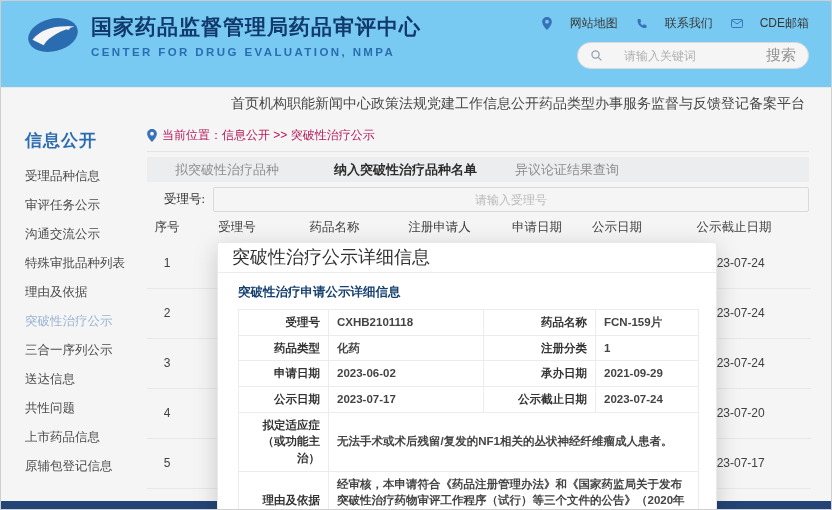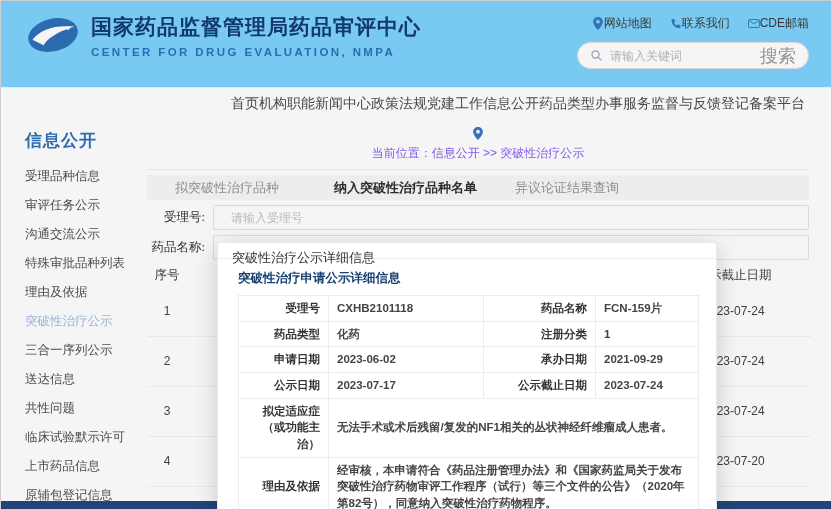--- a/index.html
+++ b/index.html
@@ -10,54 +10,54 @@
     border:1px solid #cfcfcf;
   }
   
   .site-header { height:86px; display:flex; justify-content:space-between; padding:12px 22px 0 24px; background:#7dd3fc; }
   .brand { display:flex; align-items:flex-start; }
   .logo { width:56px; height:44px; margin-right:10px; flex:none; }
   .site-title { font-size:21px; font-weight:bold; color:#123c72; letter-spacing:1px; white-space:nowrap; }
   .site-subtitle { font-size:11.5px; font-weight:bold; color:#2d71b8; letter-spacing:2.4px; margin-top:5px; white-space:nowrap; }
   .header-right { display:flex; flex-direction:column; align-items:flex-end; }
   .quick-links { display:flex; gap:18px; margin-top:2px; }
-  .quick-link { display:flex; align-items:center; gap:0; font-size:12px; color:#3b3b3b; text-decoration:none; cursor:pointer; }
+  .quick-link { display:flex; align-items:center; gap:17px; font-size:12px; color:#3b3b3b; text-decoration:none; cursor:pointer; }
   .ql-icon { width:12px; height:13px; }
   .search-box { margin-top:10px; width:232px; height:27px; border:1px solid #e2e2e2; border-radius:14px; display:flex; align-items:center; padding:0 12px; background:#fff; }
   .search-box svg { width:13px; height:13px; flex:none; }
-  .search-input { flex:1; border:none; outline:none; font-size:12px; color:#333; margin-left:7px; background:transparent; min-width:0; }
+  .search-input { flex:1; border:none; outline:none; font-size:12px; color:#333; margin-left:21px; background:transparent; min-width:0; }
   .search-input::placeholder { color:#b9b9b9; }
-  .search-btn { font-size:18px; color:#9b9b9b; cursor:pointer; flex:none; }
+  .search-btn { font-size:15px; color:#9b9b9b; cursor:pointer; flex:none; }
   
   .main-nav { display:flex; justify-content:flex-end; align-items:center; height:32px; padding:0 26px 0 24px; border-top:1px solid #f3f3f3; }
   .nav-item { font-size:14px; color:#4c4c4c; text-decoration:none; cursor:pointer; white-space:nowrap; }
   
   .content { display:flex; height:384px; }
   .sidebar { width:130px; flex:none; padding:10px 0 0 24px; }
   .sidebar-title { font-size:17px; font-weight:bold; color:#2d71b8; letter-spacing:1px; }
   .sidebar-list { list-style:none; margin-top:10px; }
   .side-item { height:29px; display:flex; align-items:center; font-size:12.5px; color:#4f4f4f; cursor:pointer; white-space:nowrap; }
   .side-item.active { color:#a0bbdc; }
   .main { flex:1; min-width:0; padding:8px 22px 0 16px; }
-  .breadcrumb { display:flex; align-items:center; gap:5px; font-size:12px; color:#8b5cf6; padding-bottom:7px; border-bottom:1px solid #ededed;flex-direction:column; }
+  .breadcrumb { display:flex; align-items:center; gap:5px; font-size:12px; color:#be185d; padding-bottom:7px; border-bottom:1px solid #ededed; }
   .breadcrumb svg { width:10px; height:13px; flex:none; }
   .tabs { display:flex; align-items:center; gap:38px; height:25px; margin-top:5px; background:#f6f7f9; padding:0 28px; }
   .tab { font-size:13px; color:#949494; cursor:pointer; white-space:nowrap; }
   .tab.active { color:#2f2f2f; font-weight:bold;margin-left:17px; }
   .form-row { display:flex; align-items:center; margin-top:5px; }
   .form-label { width:66px; flex:none; text-align:right; font-size:12.5px; color:#333; padding-right:8px; white-space:nowrap;font-family:Liberation Serif, serif; }
-  .form-input { flex:1; height:25px; border:1px solid #e3e3e3; border-radius:2px; padding:0 17px; font-size:12px; color:#333; outline:none; background:#fff; min-width:0; }
+  .form-input { flex:1; height:25px; border:1px solid #e3e3e3; border-radius:2px; padding:0 17px; font-size:12px; color:#333; outline:none; background:#fff; min-width:0;text-align:center; }
   .form-input::placeholder { color:#c3c3c3; }
   .list-table { width:100%; margin-top:5px; border-collapse:collapse; table-layout:fixed; }
   .list-table th { font-size:12.5px; color:#444; font-weight:normal; height:21px; text-align:center; white-space:nowrap; overflow:hidden; }
   .list-table td { height:50px; text-align:center; font-size:12px; color:#444; border-bottom:1px solid #f2f2f2; white-space:nowrap; overflow:hidden; }
   
   .overlay { position:absolute; inset:0; background:rgba(0,0,0,0.04); z-index:25; }
   .modal { position:absolute; left:216px; top:241px; width:500px; background:#fff; border:1px solid #e9e9e9; border-radius:3px; box-shadow:0 6px 24px rgba(0,0,0,0.18); z-index:30; }
-  .modal-header { height:16px; line-height:29px; padding:0 14px; font-size:13px; color:#333; border-bottom:1px solid #ececec; }
+  .modal-header { height:30px; line-height:29px; padding:0 14px; font-size:18px; color:#333; border-bottom:1px solid #ececec; }
   .modal-body { padding:8px 20px 0 20px; }
   .modal-section-title { font-size:12.5px; font-weight:bold; color:#16406f; margin:3px 0 8px; }
   .detail-table { width:100%; border-collapse:collapse; table-layout:fixed; }
   .detail-table th, .detail-table td { border:1px solid #ececec; font-size:11.5px; line-height:1.45; padding:4px 8px; vertical-align:middle; }
   .detail-table th { font-weight:bold; color:#333; text-align:right; background:#fff; }
   .detail-table td { color:#444; text-align:left; word-break:break-all;font-weight:bold; }
   
   .footer-strip { position:absolute; left:0; right:0; bottom:0; height:8px; background:#24477b; z-index:20; }
 </style>
 </head>
@@ -130,21 +130,20 @@
       <ul class="sidebar-list">
         <li class="side-item">受理品种信息</li>
         <li class="side-item">审评任务公示</li>
         <li class="side-item">沟通交流公示</li>
         <li class="side-item">特殊审批品种列表</li>
         <li class="side-item">理由及依据</li>
         <li class="side-item active">突破性治疗公示</li>
         <li class="side-item">三合一序列公示</li>
         <li class="side-item">送达信息</li>
         <li class="side-item">共性问题</li>
-        <li class="side-item">临床试验默示许可</li>
         <li class="side-item">上市药品信息</li>
         <li class="side-item">原辅包登记信息</li>
       </ul>
     </aside>
 
     <main class="main">
       <div class="breadcrumb">
         <svg viewBox="0 0 12 16">
             <path d="M6 0C2.7 0 0 2.6 0 5.8 0 10.1 6 16 6 16s6-5.9 6-10.2C12 2.6 9.3 0 6 0zm0 8.1a2.3 2.3 0 110-4.6 2.3 2.3 0 010 4.6z" fill="#3a77c0"></path>
           </svg>
@@ -153,24 +152,20 @@
 
       <div class="tabs">
         <span class="tab">拟突破性治疗品种</span>
         <span class="tab active">纳入突破性治疗品种名单</span>
         <span class="tab">异议论证结果查询</span>
       </div>
 
       <div class="form-row">
         <span class="form-label">受理号:</span>
         <input class="form-input" placeholder="请输入受理号" style="">
-      </div>
-      <div class="form-row">
-        <span class="form-label">药品名称:</span>
-        <input class="form-input" placeholder="请输入药品名称" style="">
       </div>
 
       <table class="list-table">
         <colgroup>
           <col style="width:40px">
             <col style="width:100px">
             <col style="width:95px">
             <col style="width:115px">
             <col style="width:80px">
             <col style="width:80px">

